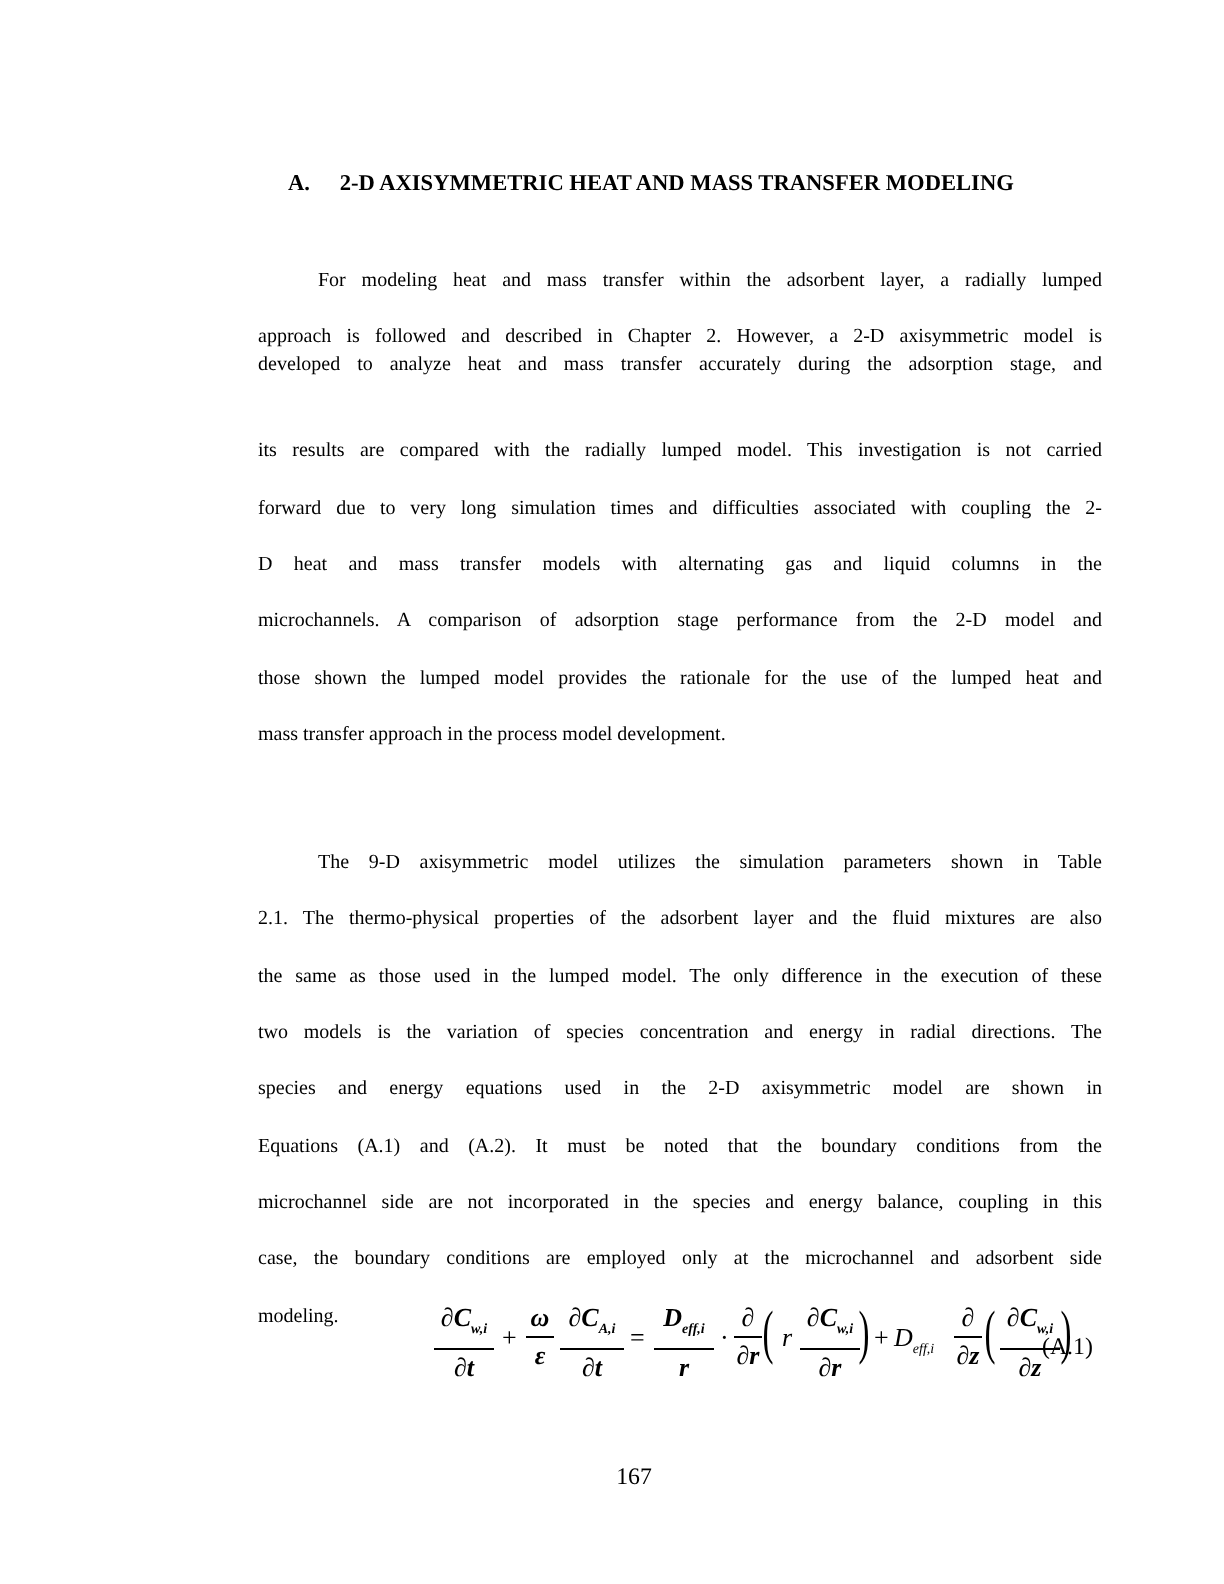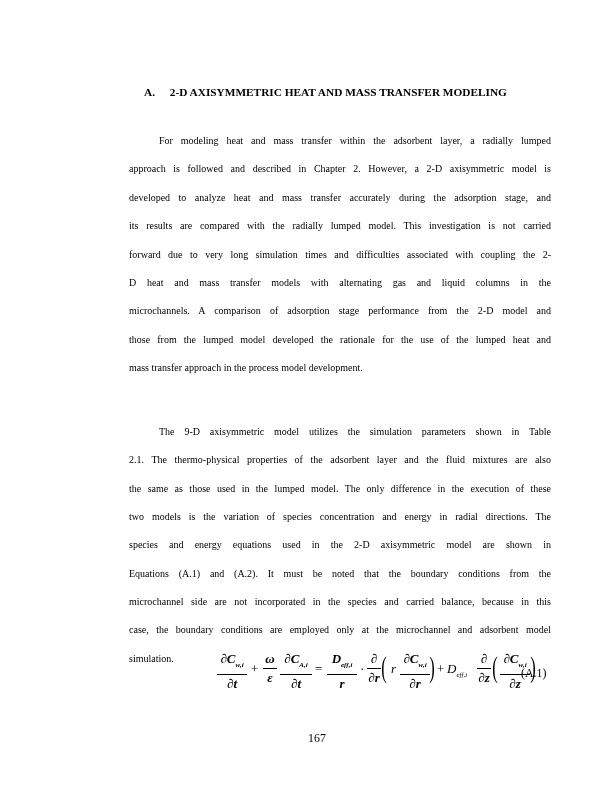--- a/index.html
+++ b/index.html
@@ -49,39 +49,39 @@
 
   <div class="heading">
     <span class="num">A.</span>
     <span>2-D AXISYMMETRIC HEAT AND MASS TRANSFER MODELING</span>
   </div>
 
 
   <div>
     <div class="body-line indent" style="top:134px">For modeling heat and mass transfer within the adsorbent layer, a radially lumped</div>
     <div class="body-line" style="top:162px">approach is followed and described in Chapter 2. However, a 2-D axisymmetric model is</div>
-    <div class="body-line" style="top:191px">developed to analyze heat and mass transfer accurately during the adsorption stage, and</div>
+    <div class="body-line" style="top:176px">developed to analyze heat and mass transfer accurately during the adsorption stage, and</div>
     <div class="body-line" style="top:219px">its results are compared with the radially lumped model. This investigation is not carried</div>
     <div class="body-line" style="top:248px">forward due to very long simulation times and difficulties associated with coupling the 2-</div>
     <div class="body-line" style="top:276px">D heat and mass transfer models with alternating gas and liquid columns in the</div>
     <div class="body-line" style="top:304px">microchannels. A comparison of adsorption stage performance from the 2-D model and</div>
-    <div class="body-line" style="top:333px">those from the lumped model developed the rationale for the use of the lumped heat and</div>
+    <div class="body-line" style="top:333px">those shown the lumped model provides the rationale for the use of the lumped heat and</div>
     <div class="body-line last" style="top:361px">mass transfer approach in the process model development.</div>
   </div>
 
   <div>
     <div class="body-line indent" style="top:425px">The 9-D axisymmetric model utilizes the simulation parameters shown in Table</div>
     <div class="body-line" style="top:453px">2.1. The thermo-physical properties of the adsorbent layer and the fluid mixtures are also</div>
     <div class="body-line" style="top:482px">the same as those used in the lumped model. The only difference in the execution of these</div>
     <div class="body-line" style="top:510px">two models is the variation of species concentration and energy in radial directions. The</div>
     <div class="body-line" style="top:538px">species and energy equations used in the 2-D axisymmetric model are shown in</div>
     <div class="body-line" style="top:567px">Equations (A.1) and (A.2). It must be noted that the boundary conditions from the</div>
-    <div class="body-line" style="top:595px">microchannel side are not incorporated in the species and carried balance, because in this</div>
-    <div class="body-line" style="top:623px">case, the boundary conditions are employed only at the microchannel and adsorbent model</div>
-    <div class="body-line last" style="top:652px; width:auto; text-align-last:left;">simulation.</div>
+    <div class="body-line" style="top:595px">microchannel side are not incorporated in the species and energy balance, coupling in this</div>
+    <div class="body-line" style="top:623px">case, the boundary conditions are employed only at the microchannel and adsorbent side</div>
+    <div class="body-line last" style="top:652px; width:auto; text-align-last:left;">modeling.</div>
   </div>
 
   <div class="equation">
 
     <div class="frac" style="left:6px; top:0px; width:30px;">
       <span class="n"><span>∂C</span><sub>w,i</sub></span>
       <span class="bar"></span>
       <span class="d">∂t</span>
     </div>
     <span class="sym" style="left:40px; top:9px;">+</span>

